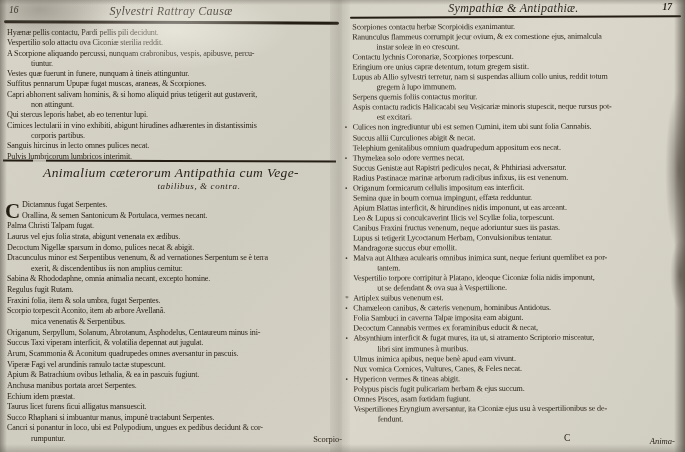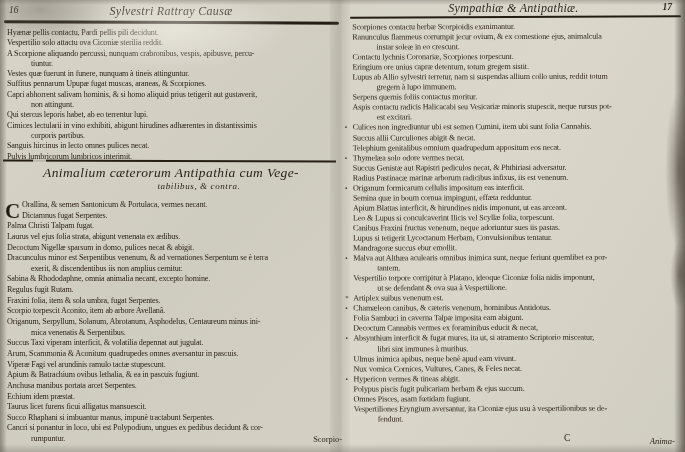--- a/index.html
+++ b/index.html
@@ -107,33 +107,33 @@
     <div class="rule divider-rule"></div>
 
     <div class="section-heading">
       <div class="sh1">Animalium cæterorum Antipathia cum Vege-</div>
       <div class="sh2">tabilibus, &amp; contra.</div>
     </div>
 
     <div class="dropcap">C</div>
 
     <div class="textblock body-l2">
+        <div class="line dc"><span>Dictamnus fugat Serpentes.</span></div>
         <div class="line dc"><span>Orallina, &amp; semen Santonicum &amp; Portulaca, vermes necant.</span></div>
-        <div class="line dc"><span>Dictamnus fugat Serpentes.</span></div>
         <div class="line"><span>Palma Christi Talpam fugat.</span></div>
         <div class="line"><span>Laurus vel ejus folia strata, abigunt venenata ex ædibus.</span></div>
         <div class="line"><span>Decoctum Nigellæ sparsum in domo, pulices necat &amp; abigit.</span></div>
         <div class="line"><span>Dracunculus minor est Serpentibus venenum, &amp; ad vernationes Serpentum se è terra</span></div>
         <div class="line indent"><span>exerit, &amp; discendentibus iis non amplius cernitur.</span></div>
         <div class="line"><span>Sabina &amp; Rhododaphne, omnia animalia necant, excepto homine.</span></div>
         <div class="line"><span>Regulus fugit Rutam.</span></div>
         <div class="line"><span>Fraxini folia, item &amp; sola umbra, fugat Serpentes.</span></div>
         <div class="line"><span>Scorpio torpescit Aconito, item ab arbore Avellanâ.</span></div>
+        <div class="line indent"><span>mica venenatis &amp; Serpentibus.</span></div>
         <div class="line"><span>Origanum, Serpyllum, Solanum, Abrotanum, Asphodelus, Centaureum minus ini-</span></div>
-        <div class="line indent"><span>mica venenatis &amp; Serpentibus.</span></div>
         <div class="line"><span>Succus Taxi viperam interficit, &amp; volatilia depennat aut jugulat.</span></div>
         <div class="line"><span>Arum, Scammonia &amp; Aconitum quadrupedes omnes aversantur in pascuis.</span></div>
         <div class="line"><span>Viperæ Fagi vel arundinis ramulo tactæ stupescunt.</span></div>
         <div class="line"><span>Apium &amp; Batrachium ovibus lethalia, &amp; ea in pascuis fugiunt.</span></div>
         <div class="line"><span>Anchusa manibus portata arcet Serpentes.</span></div>
         <div class="line"><span>Echium idem præstat.</span></div>
         <div class="line"><span>Taurus licet furens ficui alligatus mansuescit.</span></div>
         <div class="line"><span>Succo Rhaphani si imbuantur manus, impunè tractabunt Serpentes.</span></div>
         <div class="line"><span>Cancri si ponantur in loco, ubi est Polypodium, ungues ex pedibus decidunt &amp; cor-</span></div>
         <div class="line indent"><span>rumpuntur.</span></div>

